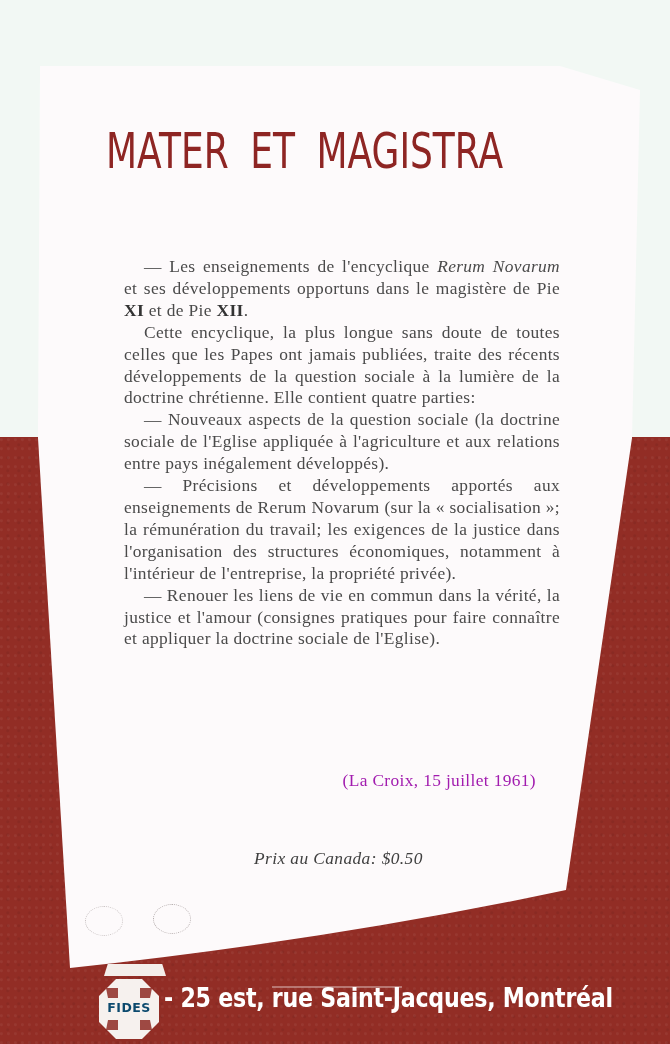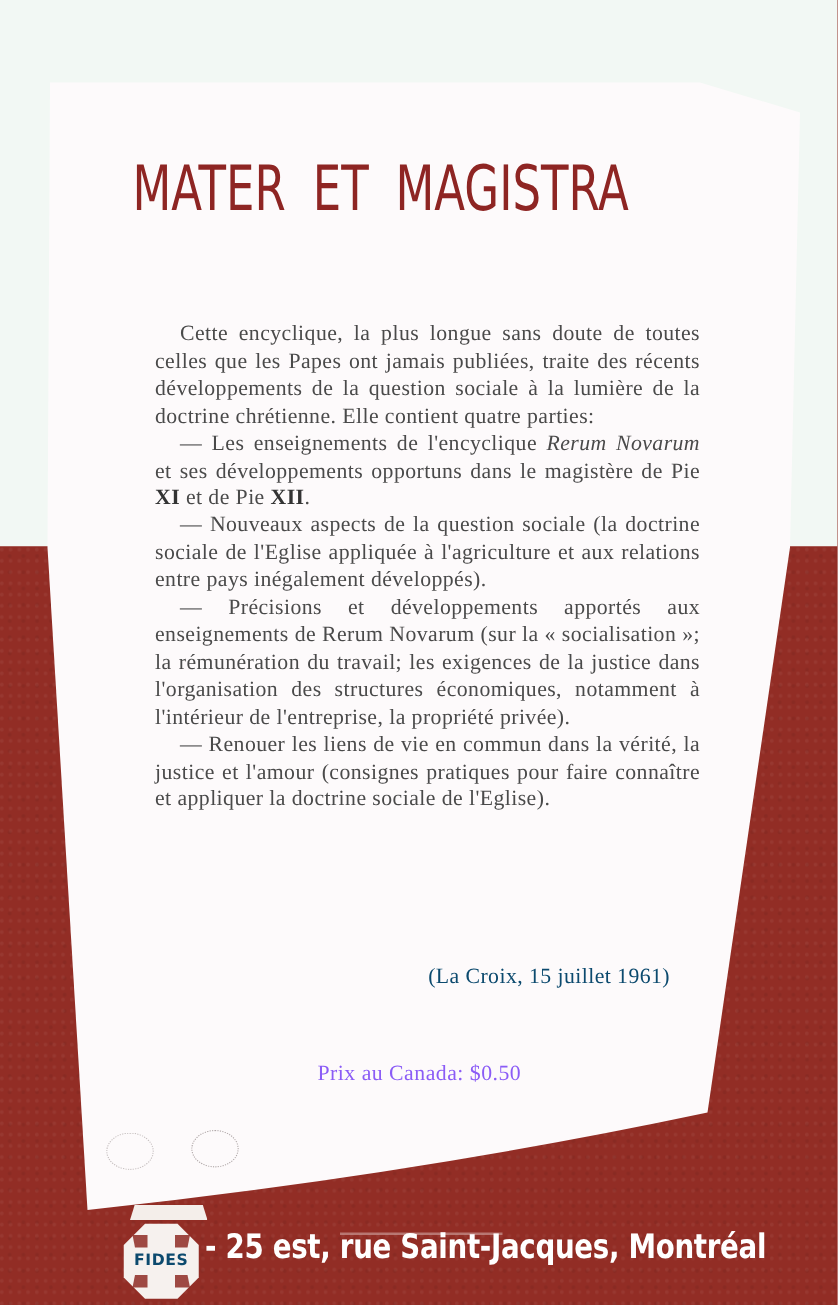--- a/index.html
+++ b/index.html
@@ -75,32 +75,33 @@
   .body-text strong {
     font-weight: bold;
     color: #333;
   }
   .source {
     position: absolute;
     left: 124px;
     top: 770px;
     width: 412px;
     text-align: right;
-    color: #0c4a6e;
+    color: #a21caf;
     font-size: 17.4px;
     letter-spacing: 0.35px;
   }
   .price {
     position: absolute;
     left: 254px;
     top: 848px;
-    color: #8b5cf6;
+    color: #404040;
     font-size: 17.4px;
     letter-spacing: 0.4px;
     white-space: nowrap;
+    font-style: italic;
   }
   .stamp {
     position: absolute;
     width: 36px;
     height: 28px;
     border: 1px dotted #b9b2b2;
     border-radius: 50%;
     opacity: 0.8;
   }
   .stamp-1 { left: 85px; top: 906px; }
@@ -167,22 +168,22 @@
 
 <div class="red-band"></div>
 
 <svg class="panel-svg" viewBox="0 0 670 1044" xmlns="http://www.w3.org/2000/svg">
   <path d="M 40 66 L 560 66 L 640 90 L 632 438 L 566 890 Q 330 940 70 968 L 38 438 Z" fill="#fdfafb"></path>
 </svg>
 
 <h1 class="title">MATER ET MAGISTRA</h1>
 
 <div class="body-text">
+  <p class="indent"><span>— Les enseignements de l'encyclique </span><em>Rerum Novarum</em><span> et ses développements opportuns dans le magistère de Pie </span><strong>XI</strong><span> et de Pie </span><strong>XII</strong><span>.</span></p>
   <p class="indent">Cette encyclique, la plus longue sans doute de toutes celles que les Papes ont jamais publiées, traite des récents développements de la question sociale à la lumière de la doctrine chrétienne. Elle contient quatre parties:</p>
-  <p class="indent"><span>— Les enseignements de l'encyclique </span><em>Rerum Novarum</em><span> et ses développements opportuns dans le magistère de Pie </span><strong>XI</strong><span> et de Pie </span><strong>XII</strong><span>.</span></p>
   <p class="indent">— Nouveaux aspects de la question sociale (la doctrine sociale de l'Eglise appliquée à l'agriculture et aux relations entre pays inégalement développés).</p>
   <p class="indent">— Précisions et développements apportés aux enseignements de Rerum Novarum (sur la « socialisation »; la rémunération du travail; les exigences de la justice dans l'organisation des structures économiques, notamment à l'intérieur de l'entreprise, la propriété privée).</p>
   <p class="indent">— Renouer les liens de vie en commun dans la vérité, la justice et l'amour (consignes pratiques pour faire connaître et appliquer la doctrine sociale de l'Eglise).</p>
 </div>
 
 <div class="source">(La Croix, 15 juillet 1961)</div>
 
 <div class="price">Prix au Canada: $0.50</div>
 
 <div class="stamp stamp-1"></div>

